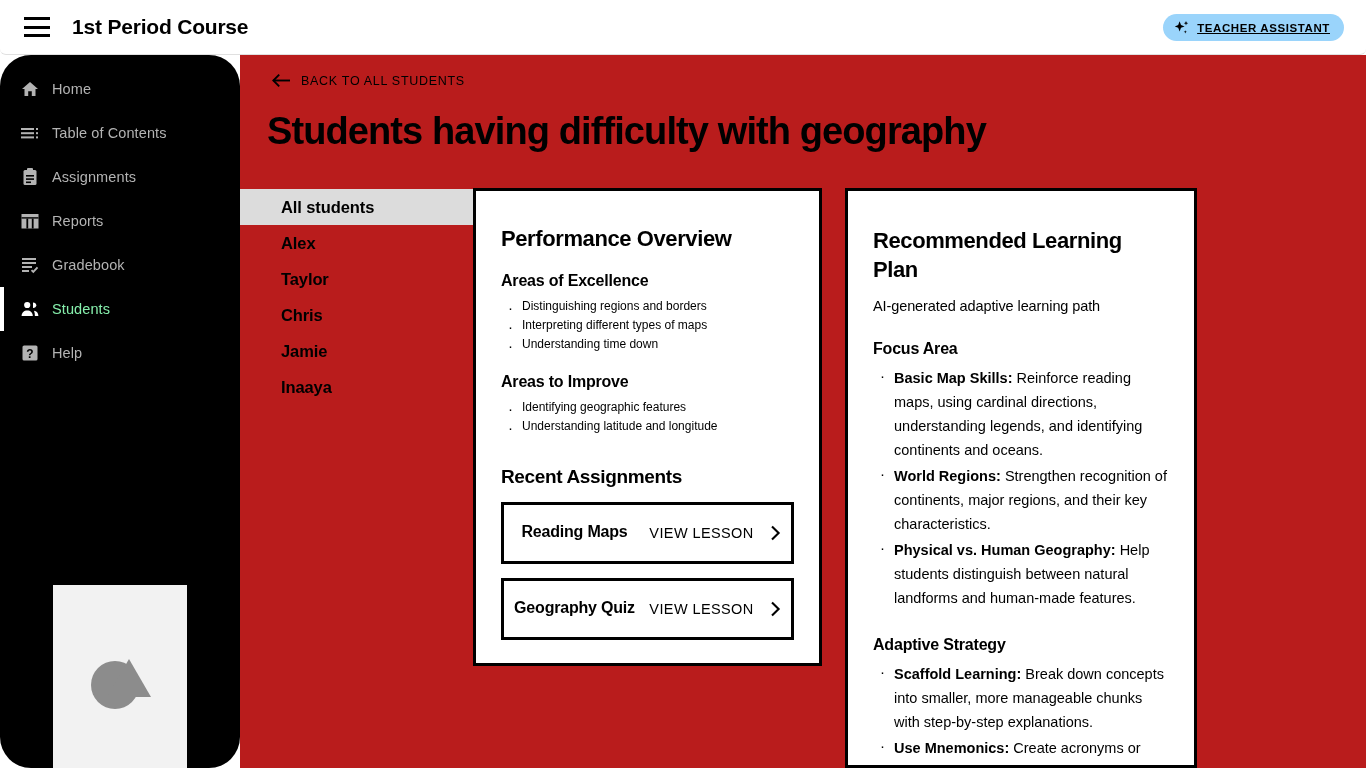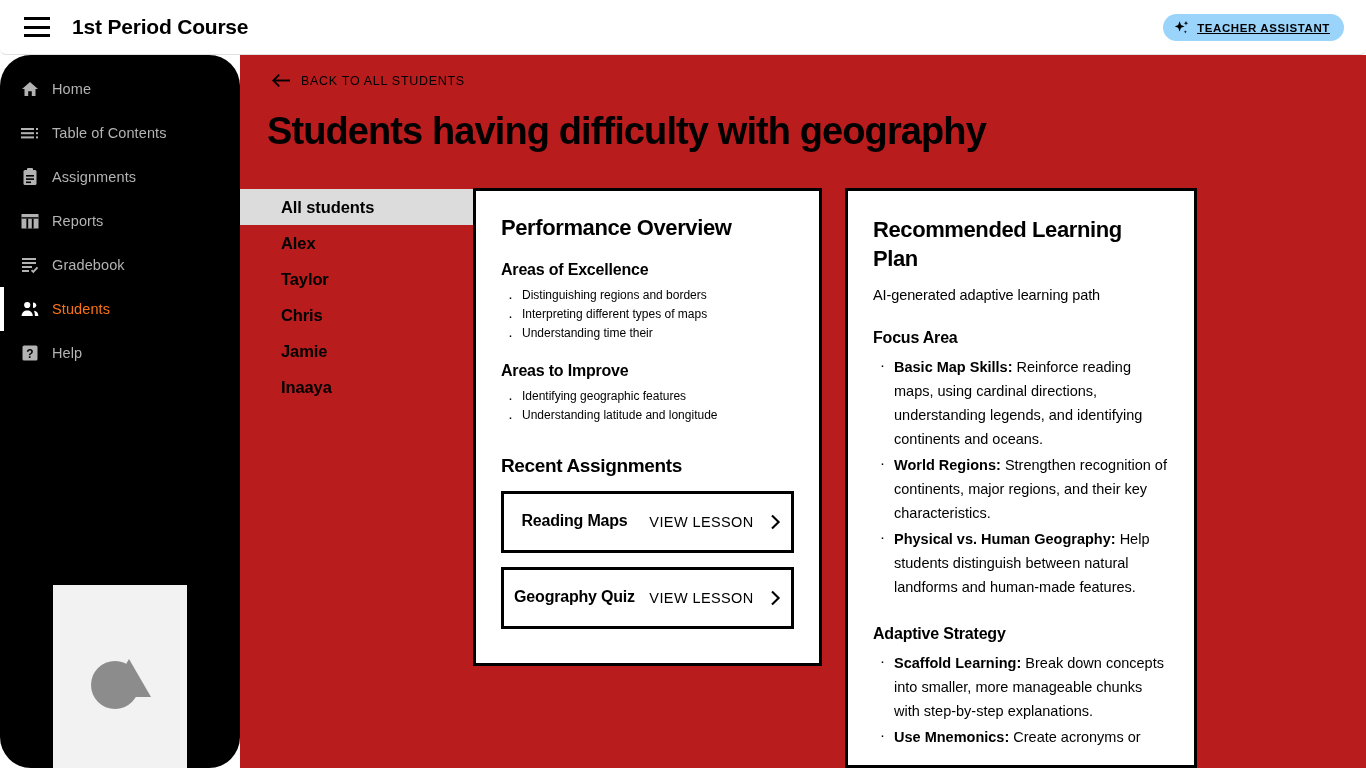--- a/index.html
+++ b/index.html
@@ -52,21 +52,21 @@
   }
   .nav-item {
     position: relative;
     height: 44px; display: flex; align-items: center;
     padding-left: 20px; cursor: pointer;
   }
   .nav-item .nic { width: 20px; height: 20px; display: block; flex: 0 0 20px; }
   .nav-item .nlabel {
     margin-left: 12px; font-size: 14.5px; color: #b3b3b3; letter-spacing: 0.1px;
   }
-  .nav-item.active .nlabel { color: #f97316; text-align: right; }
+  .nav-item.active .nlabel { color: #86efac; text-align: right; }
   .nav-item .active-bar {
     position: absolute; left: 0; top: 0; width: 4px; height: 44px; background: #ffffff;
     display: none;
   }
   .nav-item.active .active-bar { display: block; }
   .nav-spacer { height: 12px; }
 
   .logo-placeholder {
     position: absolute; left: 53px; top: 530px;
     width: 134px; height: 185px;
@@ -96,21 +96,21 @@
     padding-left: 41px; font-size: 16.5px; font-weight: 700;
     letter-spacing: -0.1px; cursor: pointer;
   }
   .student-item.selected { background: #dcdcdc; }
 
   
   .card { position: absolute; background: #fff; border: 3px solid #000; }
   #perf-card { left: 233px; top: 133px; width: 349px; height: 478px; }
   #plan-card { left: 605px; top: 133px; width: 352px; height: 580px; overflow: hidden; }
 
-  .card-inner { padding: 24px 25px 0 25px; }
+  .card-inner { padding: 35px 25px 0 25px; }
   .card-title { font-size: 22px; font-weight: 700; letter-spacing: -0.4px; }
   #plan-card .card-title { line-height: 1.33; }
   .card-sub { font-size: 14.5px; margin-top: 13px; letter-spacing: -0.1px; }
   .sec-head {
     font-size: 16px; font-weight: 700; letter-spacing: -0.2px;
   }
   #perf-card .sec-head { margin-top: 20px; }
   #plan-card .sec-head { margin-top: 26px; }
   ul.blist { list-style: none; margin-top: 8px; }
   ul.blist li {
@@ -270,21 +270,21 @@
   </div>
 
   <div class="card" id="perf-card">
     <div class="card-inner">
       <div class="card-title">Performance Overview</div>
 
       <div class="sec-head">Areas of Excellence</div>
       <ul class="blist">
         <li>Distinguishing regions and borders</li>
         <li>Interpreting different types of maps</li>
-        <li>Understanding time their</li>
+        <li>Understanding time down</li>
       </ul>
 
       <div class="sec-head">Areas to Improve</div>
       <ul class="blist">
         <li>Identifying geographic features</li>
         <li>Understanding latitude and longitude</li>
       </ul>
 
       <div class="sub-title">Recent Assignments</div>
 

